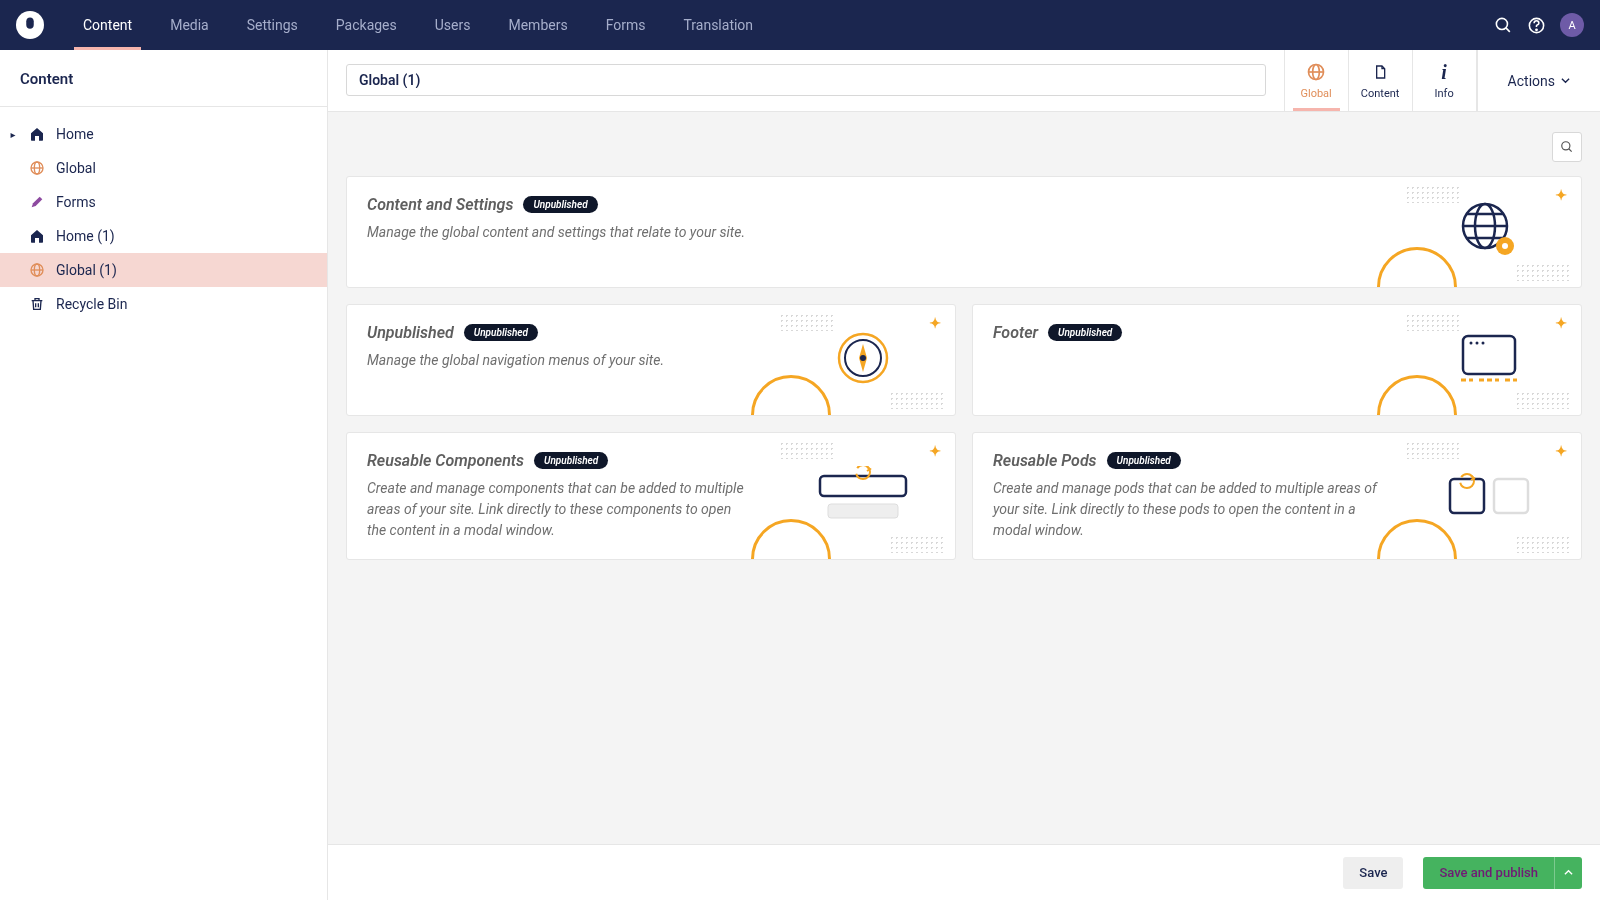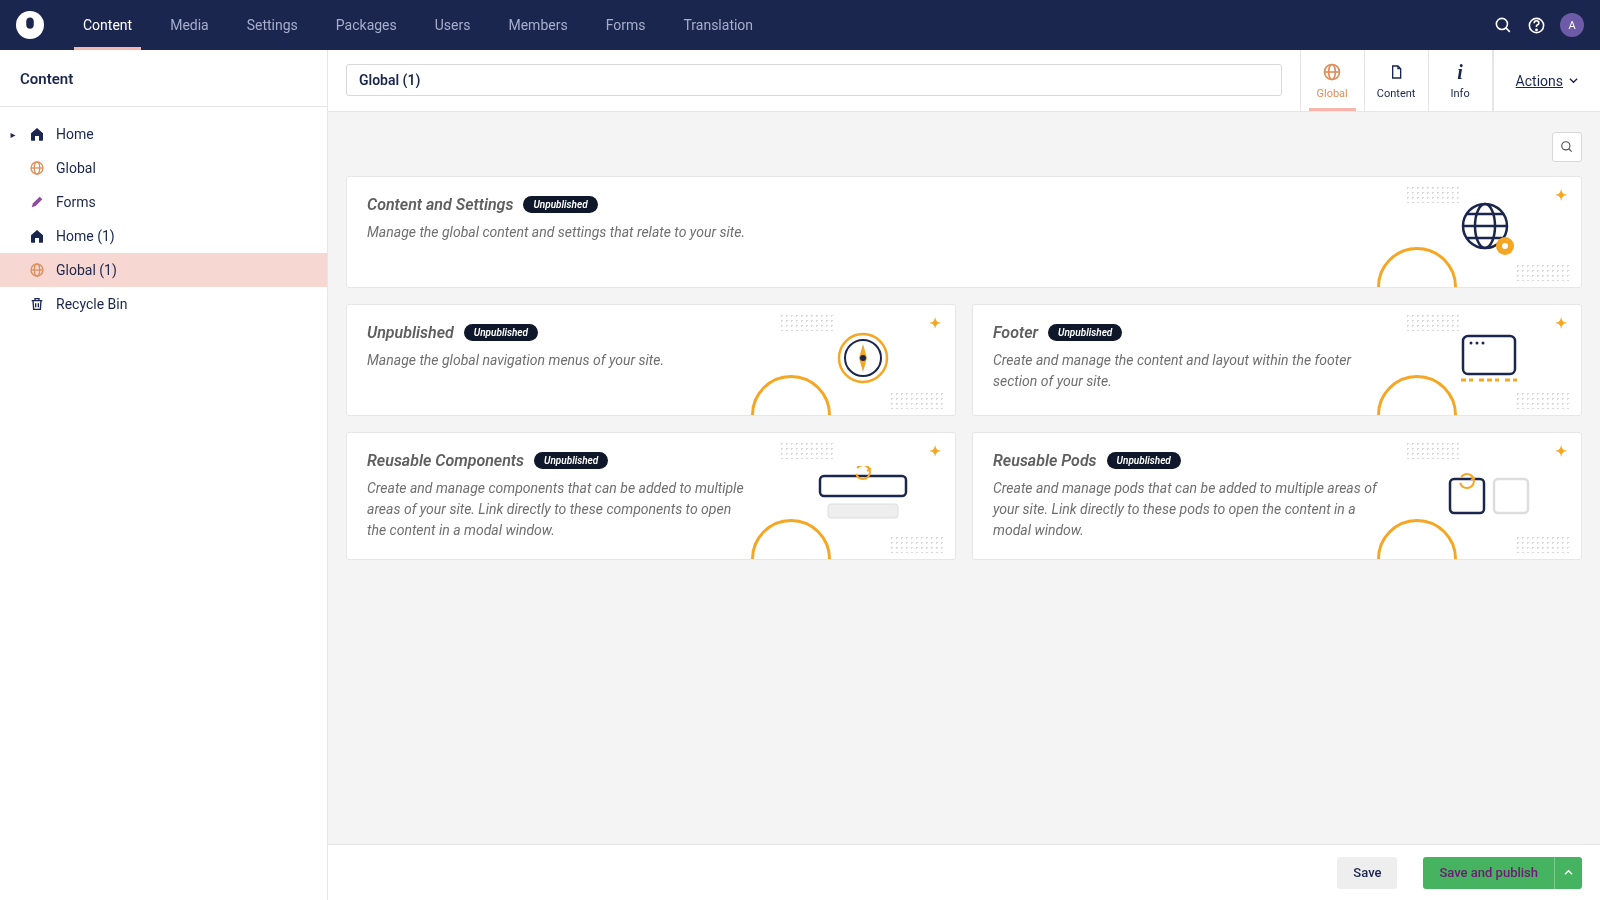--- a/index.html
+++ b/index.html
@@ -30,21 +30,21 @@
 .main { flex:1; display:flex; flex-direction:column; background:#f4f4f4; position:relative; }
 .editor-header { background:#fff; border-bottom:1px solid #e6e6e6; display:flex; height:62px; }
 .title-wrap { flex:1; padding:14px 18px; }
 .title-input { width:100%; height:32px; border:1px solid #d8d8d8; border-radius:3px; padding:0 12px; font-size:14px; font-weight:600; color:#1b264f; }
 .tabstrip { display:flex; border-left:1px solid #e6e6e6; }
 .tab { width:64px; display:flex; flex-direction:column; align-items:center; justify-content:center; gap:4px; border-right:1px solid #e6e6e6; cursor:pointer; position:relative; }
 .tab.active::after { content:""; position:absolute; bottom:0; left:8px; right:8px; height:3px; background:#f6b5ad; }
 .tab-icon { height:22px; display:flex; align-items:center; }
 .tab-label { font-size:11px; color:#1b264f; }
 .tab.active .tab-label, .tab.active .tab-icon { color:#e08e5a; }
-.actions-trigger { display:flex; align-items:center; padding:0 22px; font-size:14px; color:#1b264f; cursor:pointer; border-left:1px solid #e6e6e6; gap:6px;text-decoration:underline; }
+.actions-trigger { display:flex; align-items:center; padding:0 30px; font-size:14px; color:#1b264f; cursor:pointer; border-left:1px solid #e6e6e6; gap:6px; }
 
 .content-area { flex:1; padding:20px 18px; overflow:auto; position:relative; }
 .tool-row { display:flex; justify-content:flex-end; margin-bottom:14px; }
 .search-btn { width:30px; height:30px; border:1px solid #d8d8d8; background:#fff; border-radius:3px; display:flex; align-items:center; justify-content:center; cursor:pointer; }
 
 .cards { display:flex; flex-direction:column; gap:16px; }
 .card { background:#fff; border:1px solid #e6e6e6; border-radius:3px; display:flex; overflow:hidden; min-height:112px; position:relative; }
 .card-body { flex:1; padding:18px 20px;font-style:italic; }
 .card-title-row { display:flex; align-items:center; gap:10px; margin-bottom:8px; }
 .card-title { font-size:16px; font-weight:600; color:#5f5f5f; }
@@ -53,21 +53,21 @@
 .card-illus { width:184px; position:relative; flex-shrink:0; }
 .card-row { display:flex; gap:16px; }
 .card-row .card { flex:1; }
 
 .illus-dots { position:absolute; top:8px; left:8px; width:56px; height:18px; background-image: radial-gradient(#d8d8d8 1px, transparent 1px); background-size:5px 5px; }
 .illus-dots2 { position:absolute; bottom:6px; right:10px; width:56px; height:18px; background-image: radial-gradient(#d8d8d8 1px, transparent 1px); background-size:5px 5px; }
 .illus-circle { position:absolute; bottom:-40px; left:-20px; width:80px; height:80px; border:3px solid #f5a623; border-radius:50%; }
 .illus-plus { position:absolute; top:10px; right:14px; color:#f5a623; font-weight:700; font-size:14px; }
 .illus-center { position:absolute; top:50%; left:50%; transform:translate(-50%,-50%); }
 
-.footer { background:#fff; border-top:1px solid #e6e6e6; height:56px; display:flex; align-items:center; justify-content:flex-end; padding:0 18px; gap:26px; }
+.footer { background:#fff; border-top:1px solid #e6e6e6; height:56px; display:flex; align-items:center; justify-content:flex-end; padding:0 18px; gap:20px; }
 .btn { height:32px; padding:0 16px; border:none; border-radius:3px; font-size:13px; font-weight:500; cursor:pointer; }
 .btn-default { background:#eee; color:#1b264f; }
 .btn-group { display:flex; }
 .btn-success { background:#45b35f; color:#701a75; }
 .btn-success-caret { background:#45b35f; color:#fff; width:28px; height:32px; border:none; border-left:1px solid rgba(255,255,255,0.3); border-radius:0 3px 3px 0; cursor:pointer; display:flex; align-items:center; justify-content:center; }
 .btn-success { border-radius:3px 0 0 3px; }
 </style>
 </head>
 <body>
 
@@ -266,21 +266,20 @@
                     <circle cx="28" cy="28" r="3" fill="#1b264f"></circle>
                   </svg></div>
               </div>
   </div>
             <div class="card">
     <div class="card-body">
       <div class="card-title-row">
         <span class="card-title">Footer</span>
         <span class="badge">Unpublished</span>
       </div>
-      <div class="card-desc">Create and manage the content and layout within the footer section of your site.</div>
     </div>
     <div class="card-illus">
                 <div class="illus-dots"></div>
                 <div class="illus-dots2"></div>
                 <div class="illus-circle"></div>
                 <div class="illus-plus">✦</div>
                 <div class="illus-center"><svg width="64" height="52" viewBox="0 0 64 52">
                     <rect x="6" y="4" width="52" height="38" rx="5" fill="none" stroke="#1b264f" stroke-width="2.5"></rect>
                     <circle cx="14" cy="11" r="1.5" fill="#1b264f"></circle>
                     <circle cx="20" cy="11" r="1.5" fill="#1b264f"></circle>

